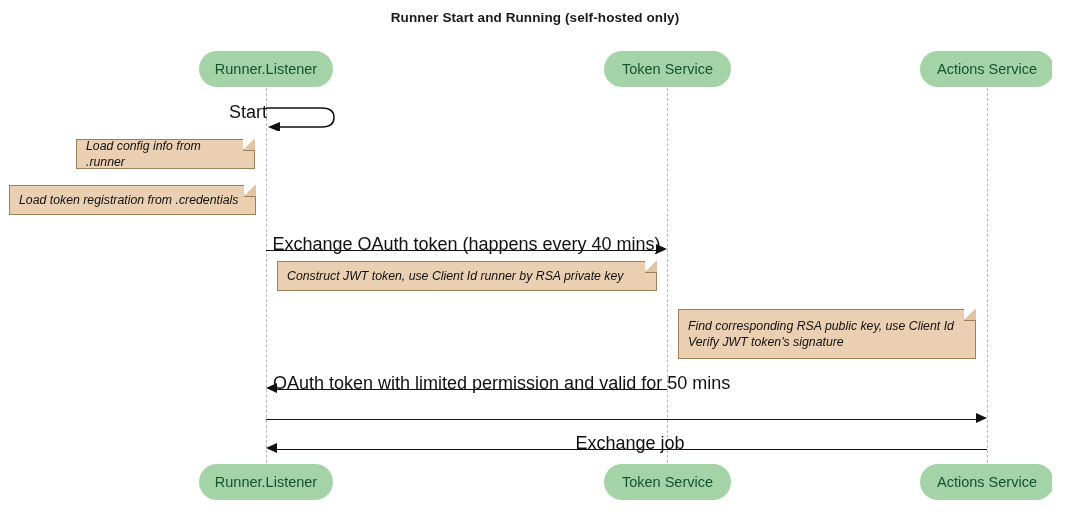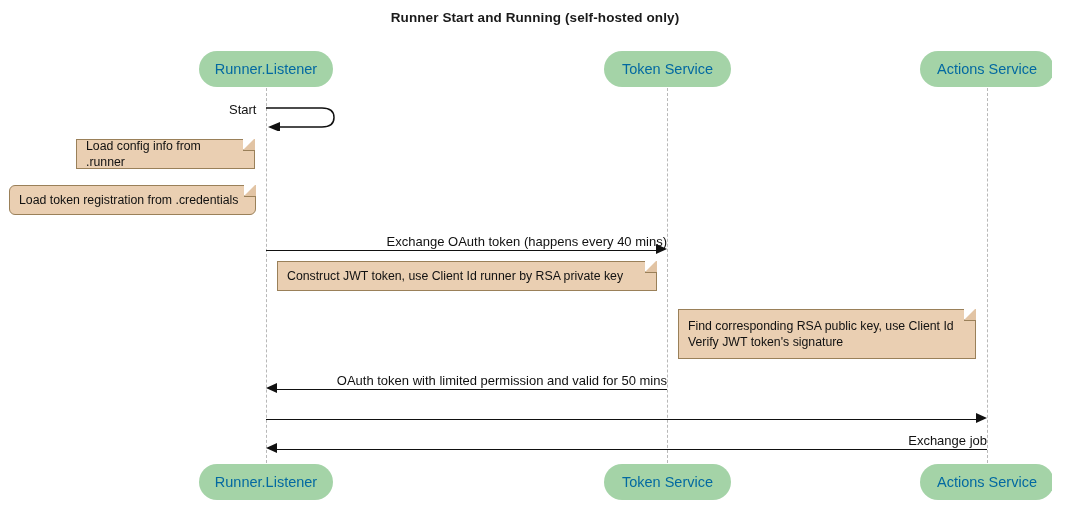--- a/index.html
+++ b/index.html
@@ -41,21 +41,21 @@
   
   .participant {
     position: absolute;
     height: 36px;
     border-radius: 18px;
     background: #a4d3a7;
     display: flex;
     align-items: center;
     justify-content: center;
     font-size: 14.5px;
-    color: #0369a1;
+    color: #14532d;
     box-sizing: border-box;
   }
   
   .note {
     position: absolute;
     background: #eacfb2;
     border: 1px solid #9a8059;
     box-sizing: border-box;
     display: flex;
     align-items: center;
@@ -78,21 +78,21 @@
   .note .fold::after {
     content: "";
     position: absolute;
     top: -1px;
     left: -1px;
     width: 0;
     height: 0;
     border-left: 12px solid #ffffff;
     border-bottom: 12px solid transparent;
   }
-  .note-text { position: relative; z-index: 2; white-space: pre-line; }
+  .note-text { position: relative; z-index: 2; white-space: pre-line; font-style: italic; }
   
   .msg-line {
     position: absolute;
     height: 0;
     border-top: 1.5px solid #111111;
   }
   .arrowhead {
     position: absolute;
     width: 0;
     height: 0;
@@ -102,24 +102,24 @@
     border-bottom: 5.5px solid transparent;
     border-left: 11px solid #111111;
   }
   .arrowhead.left {
     border-top: 5.5px solid transparent;
     border-bottom: 5.5px solid transparent;
     border-right: 11px solid #111111;
   }
   .msg-label {
     position: absolute;
-    font-size: 13px;
+    font-size: 18px;
     color: #111111;
     white-space: nowrap;
-    text-align: right;
+    text-align: center;
   }
   
   .selfloop {
     position: absolute;
   }
   .selfloop svg { display: block; }
 </style>
 </head>
 <body>
 
@@ -157,21 +157,21 @@
       <path d="M0,3 L56,3 Q68,3 68,12.5 Q68,22 56,22 L14,22" fill="none" stroke="#111111" stroke-width="1.5"></path>
       <polygon points="14,17 2,22 14,27" fill="#111111"></polygon>
     </svg>
   </div>
 
   <div class="note" style="left:76px; top:139px; width:179px; height:30px;">
     <span class="fold"></span>
     <span class="note-text">Load config info from .runner</span>
   </div>
 
-  <div class="note" style="left:9px; top:185px; width:247px; height:30px;border-radius:6px;">
+  <div class="note" style="left:9px; top:185px; width:247px; height:30px;">
     <span class="fold"></span>
     <span class="note-text">Load token registration from .credentials</span>
   </div>
 
   <div class="msg-label" style="left:266px; top:234px; width:401px;">Exchange OAuth token (happens every 40 mins)</div>
   <div class="msg-line" style="left:266px; top:250px; width:394px;"></div>
   <div class="arrowhead right" style="left:656px; top:244px;"></div>
 
   <div class="note" style="left:277px; top:261px; width:380px; height:30px;">
     <span class="fold"></span>

